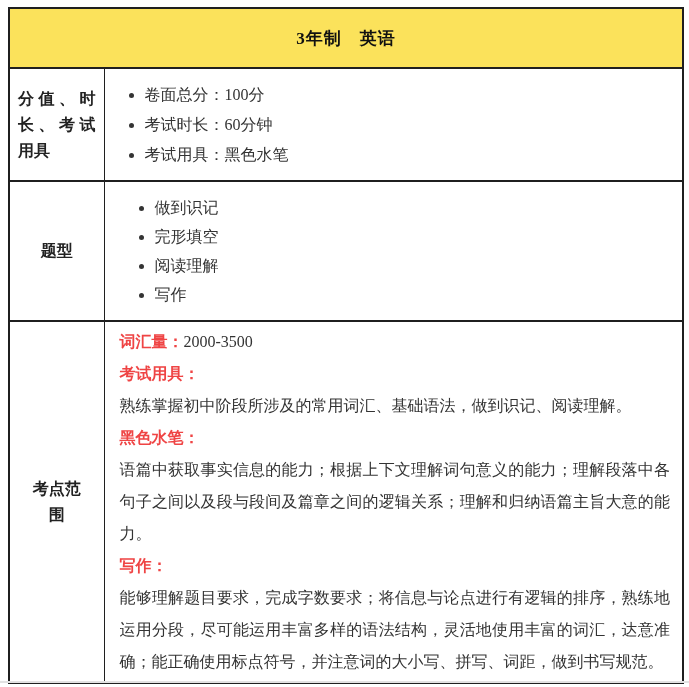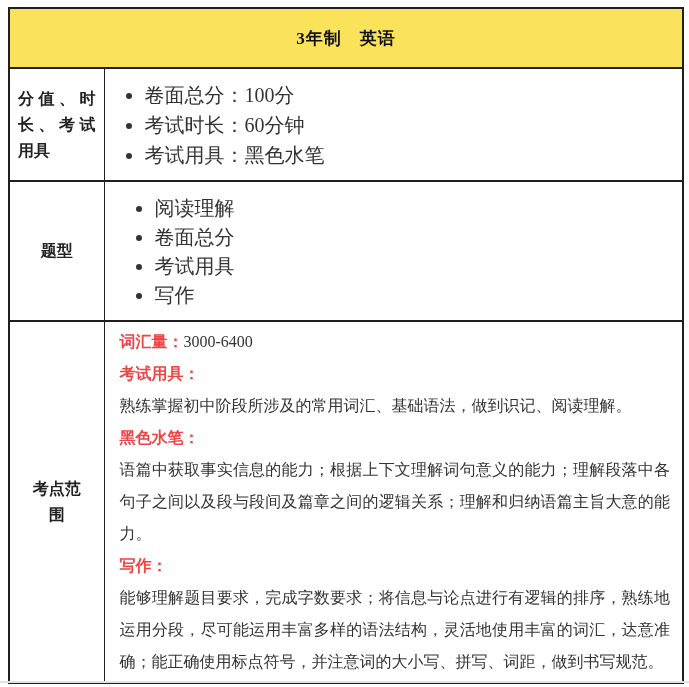--- a/index.html
+++ b/index.html
@@ -64,21 +64,21 @@
 
   
   td.list-cell { padding: 4px 10px 4px 14px; }
   td.list-cell ul {
     margin: 0;
     padding-left: 26px;
     list-style: disc;
   }
   td.list-cell.indent-more ul { padding-left: 36px; }
   td.list-cell li {
-    font-size: 20px;
+    font-size: 16px;
     color: #333333;
     line-height: 22px;
     margin: 8px 0;
   }
   td.list-cell.indent-more li { margin: 7px 0; }
 
   
   td.scope-cell {
     vertical-align: middle;
     padding: 4px 12px 4px 15px;
@@ -130,36 +130,36 @@
           <li>考试用具：黑色水笔</li>
         </ul>
     </td>
   </tr>
 
   <tr class="row-types">
     <td class="label-cell">题型</td>
     <td class="list-cell indent-more">
       <ul>
 
+          <li>做到识记</li>
+
+          <li>完形填空</li>
+
           <li>阅读理解</li>
-
-          <li>卷面总分</li>
-
-          <li>考试用具</li>
 
           <li>写作</li>
         </ul>
     </td>
   </tr>
 
   <tr class="row-scope">
     <td class="label-cell">考点范围</td>
     <td class="scope-cell">
 
-        <p><b>词汇量：</b><span>3000-6400</span></p>
+        <p><b>词汇量：</b><span>2000-3500</span></p>
 
         <p><b>考试用具：</b><span></span></p>
 
         <p><b></b><span>熟练掌握初中阶段所涉及的常用词汇、基础语法，做到识记、阅读理解。</span></p>
 
         <p><b>黑色水笔：</b><span></span></p>
 
         <p><b></b><span>语篇中获取事实信息的能力；根据上下文理解词句意义的能力；理解段落中各句子之间以及段与段间及篇章之间的逻辑关系；理解和归纳语篇主旨大意的能力。</span></p>
 
         <p><b>写作：</b><span></span></p>

